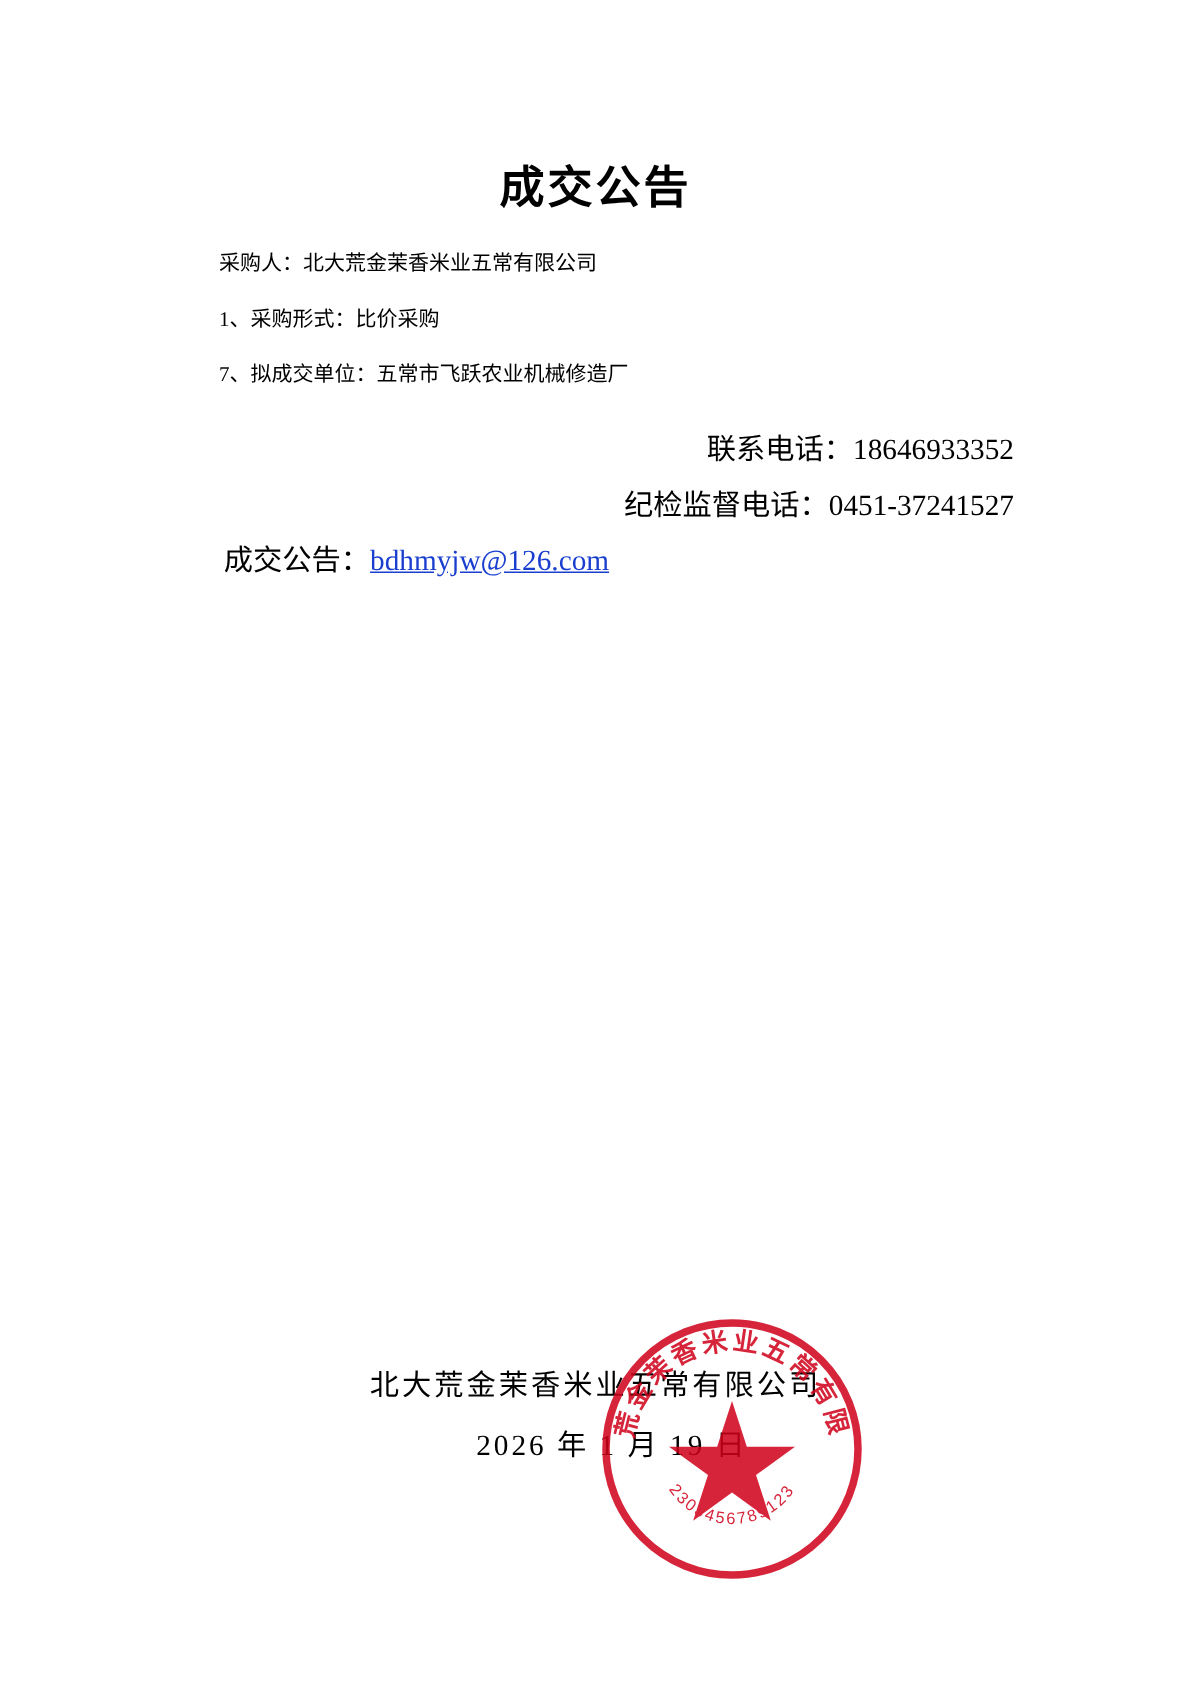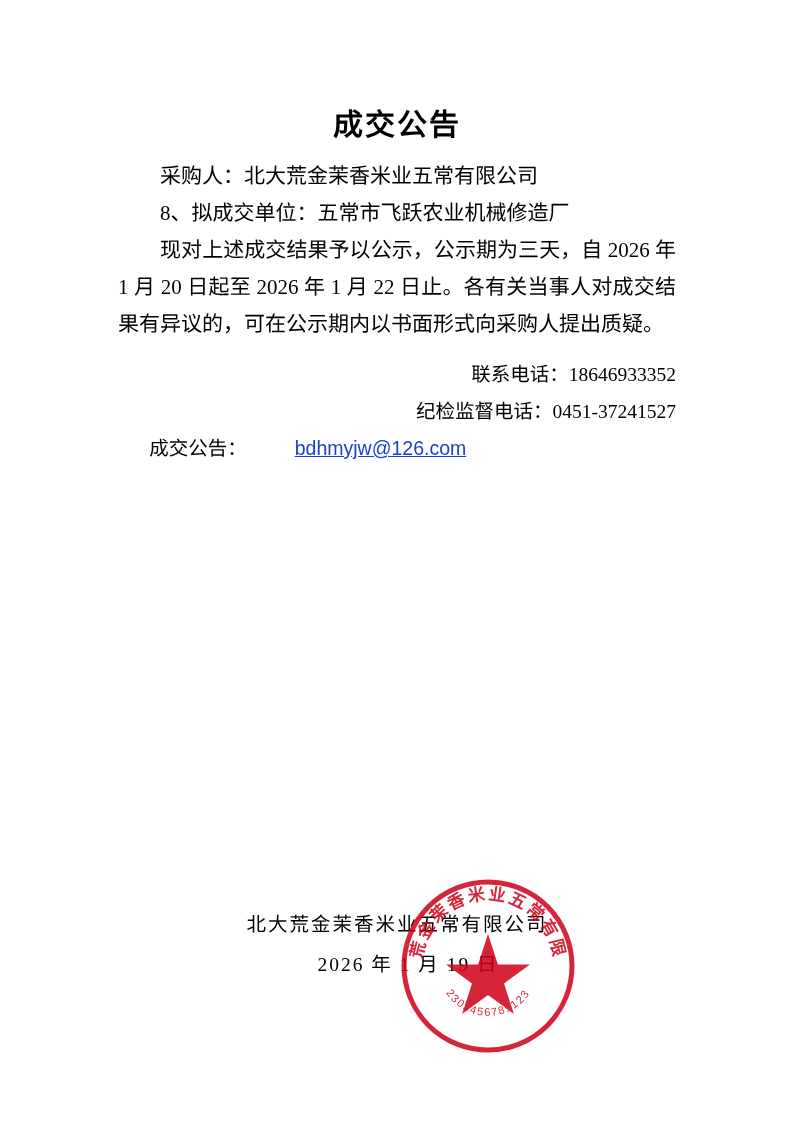--- a/index.html
+++ b/index.html
@@ -36,21 +36,21 @@
     font-family: "Liberation Serif", "DejaVu Serif", serif;
   }
   .body-block {
     position: absolute;
     left: 118px;
     top: 158px;
     width: 558px;
   }
   p.para {
     margin: 0 0 0 0;
-    font-size: 21px;
+    font-size: 14px;
     line-height: 37px;
     text-align: justify;
     text-justify: inter-ideograph;
     text-indent: 2em;
     font-family: "Liberation Serif", "DejaVu Serif", serif;
   }
   .contact-line {
     text-indent: 2em;
     font-size: 19.5px;
     line-height: 37px;
@@ -62,22 +62,21 @@
   }
   .email-line {
     text-indent: 1.6em;
     font-size: 19.5px;
     line-height: 37px;
     margin: 0;
   }
   .email-link {
     color: #1a3fcf;
     text-decoration: underline;
-    font-family: Liberation Sans, sans-serif;
-    margin-left: 48px;
+    font-family: Liberation Serif, serif;
   }
   .sign-block {
     position: absolute;
     left: 0;
     right: 0;
     top: 905px;
     text-align: center;
   }
   .sign-line {
     font-size: 19.5px;
@@ -108,25 +107,25 @@
 
 <div class="page">
 
   <h1 class="doc-title">成交公告</h1>
 
   <div class="body-block">
 
     <p class="para">采购人：北大荒金茉香米业五常有限公司</p>
 
 
+    <p class="para">1、采购形式：比价采购</p>
 
-    <p class="para">8、拟成交单位：五常市飞跃农业机械修造厂</p>
+    <p class="para">7、拟成交单位：五常市飞跃农业机械修造厂</p>
 
 
-    <p class="para">现对上述成交结果予以公示，公示期为三天，自 2026 年 1 月 20 日起至 2026 年 1 月 22 日止。各有关当事人对成交结果有异议的，可在公示期内以书面形式向采购人提出质疑。</p>
 
     <div class="contact-block">
       <p class="contact-line">联系电话：18646933352</p>
       <p class="contact-line">纪检监督电话：0451-37241527</p>
       <p class="email-line"><span>成交公告：</span><a class="email-link" href="#">bdhmyjw@126.com</a></p>
     </div>
 
   </div>
 
   <div class="sign-block">

